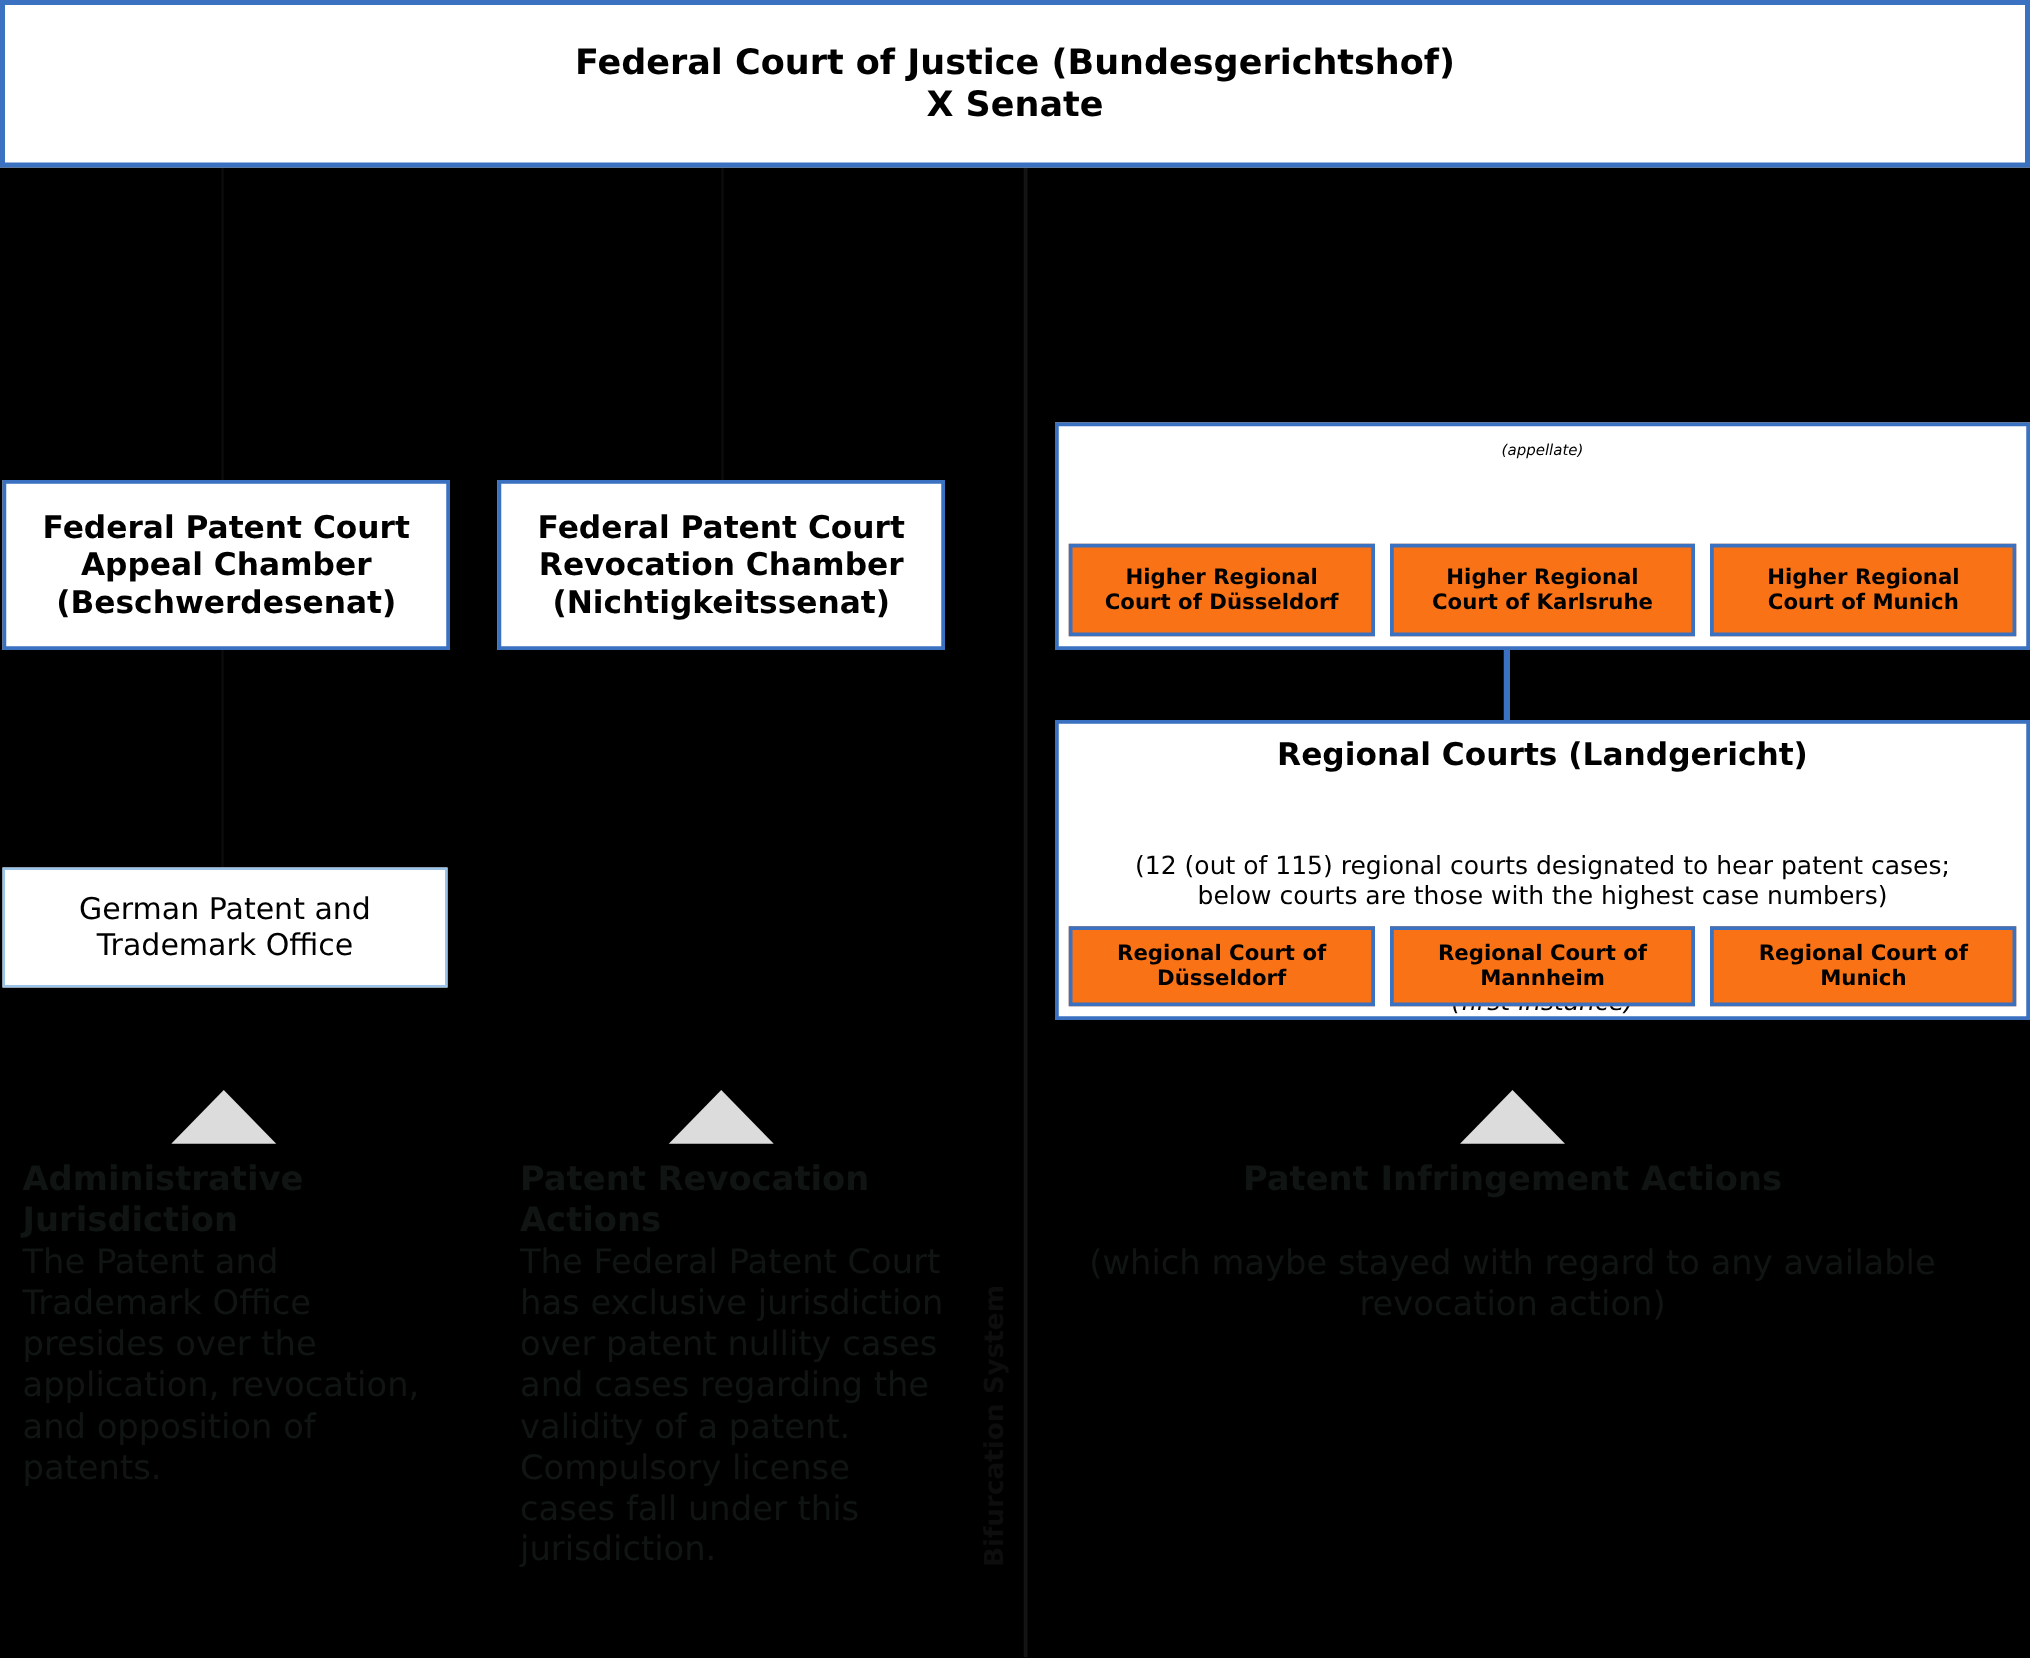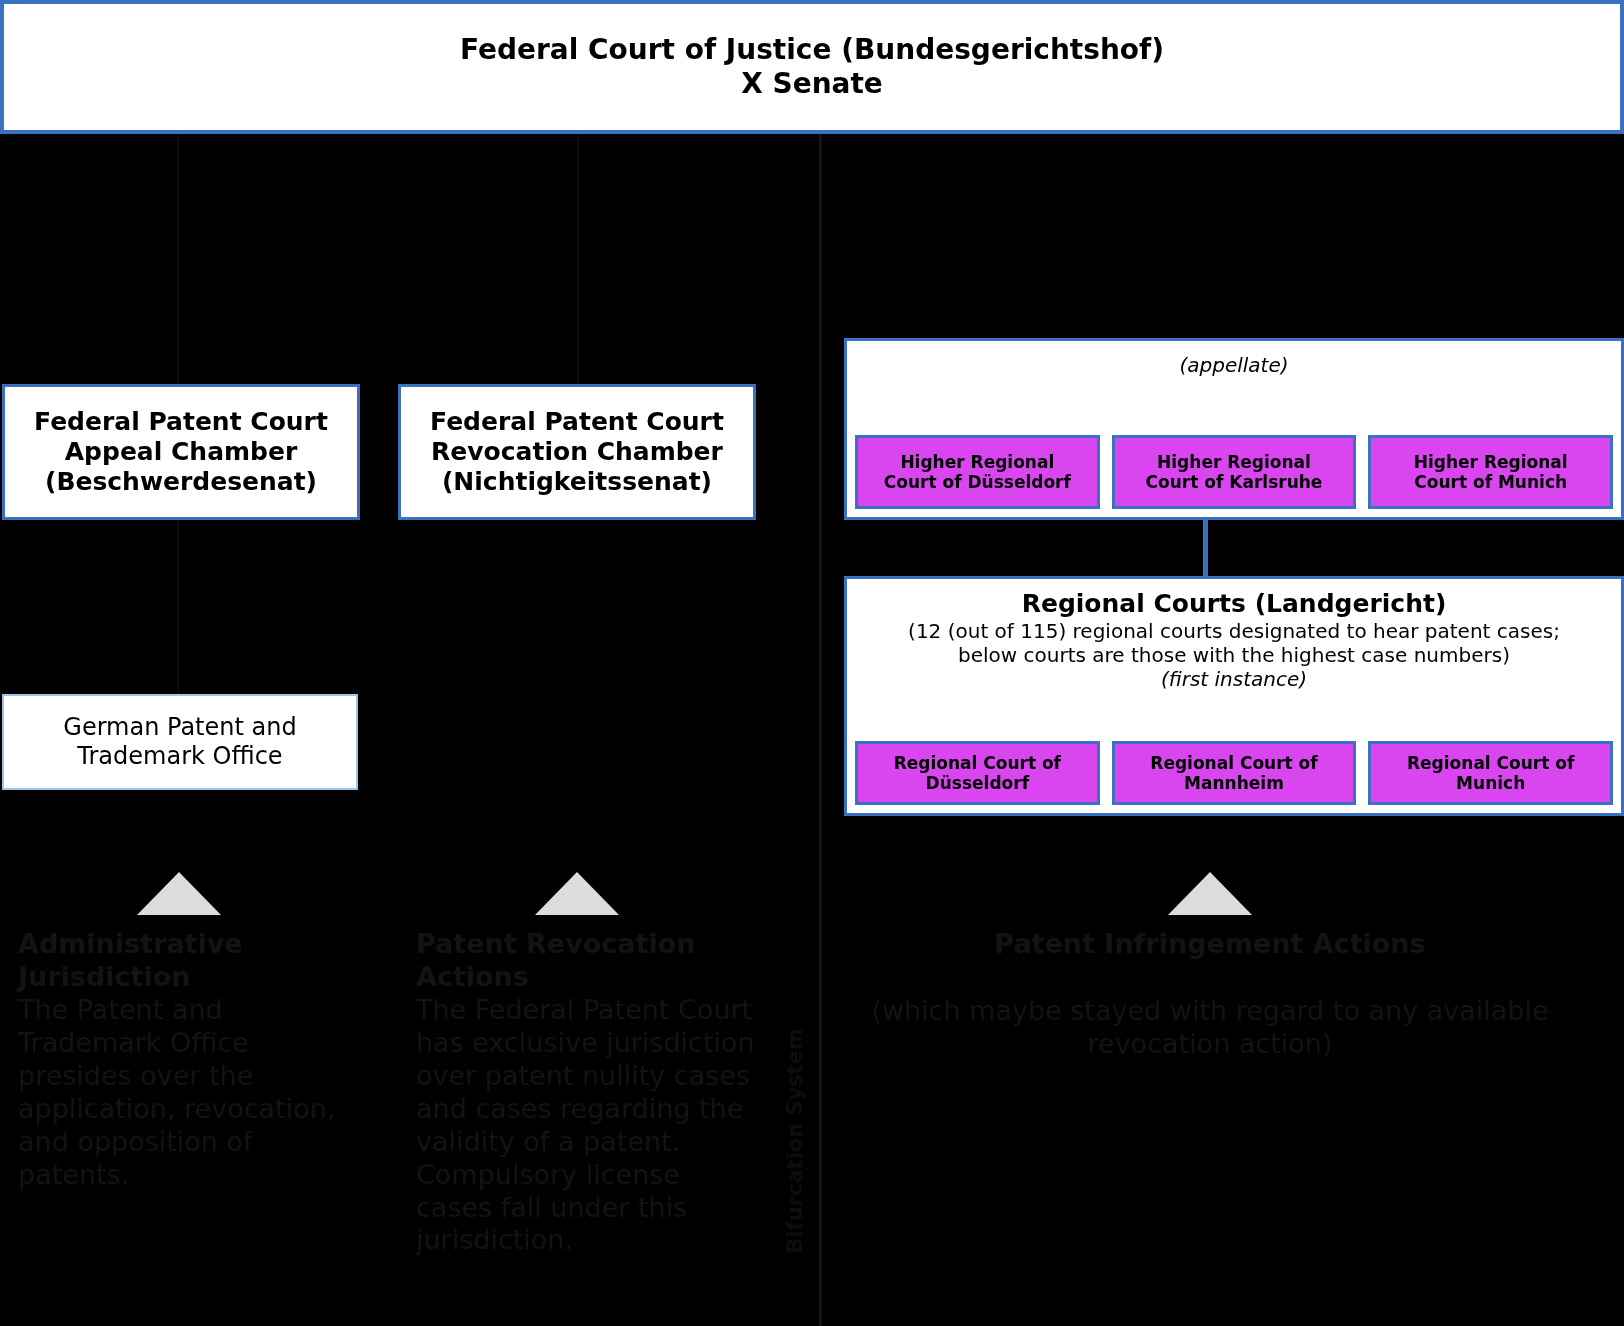--- a/index.html
+++ b/index.html
@@ -75,42 +75,42 @@
   #dpma .title { font-size: 24px; font-weight: normal; }
 
   
   #higher-regional {
     left: 844px; top: 338px;
     width: 780px; height: 182px;
     justify-content: flex-start;
     padding-top: 12px;
   }
   #higher-regional .title { font-size: 24px; }
-  #higher-regional .subtitle { font-size: 20px; }
+  #higher-regional .subtitle { font-size: 12px; }
 
   #regional {
     left: 844px; top: 576px;
     width: 780px; height: 240px;
-    justify-content: flex-start;
+    justify-content: space-between;
     padding-top: 10px;
   }
   #regional .title { font-size: 25px; }
   #regional .note { font-size: 20px; }
   #regional .subtitle { font-size: 20px; }
 
   .subrow {
     position: absolute;
     left: 8px; right: 8px;
     bottom: 8px;
     display: flex;
     gap: 12px;
   }
   .subbox {
     flex: 1;
-    background: #d946ef;
+    background: #f97316;
     border: 3px solid #3A71C1;
     box-sizing: border-box;
     display: flex;
     align-items: center;
     justify-content: center;
     text-align: center;
     font-weight: bold;
     font-size: 17px;
     line-height: 1.2;
     color: #000;

